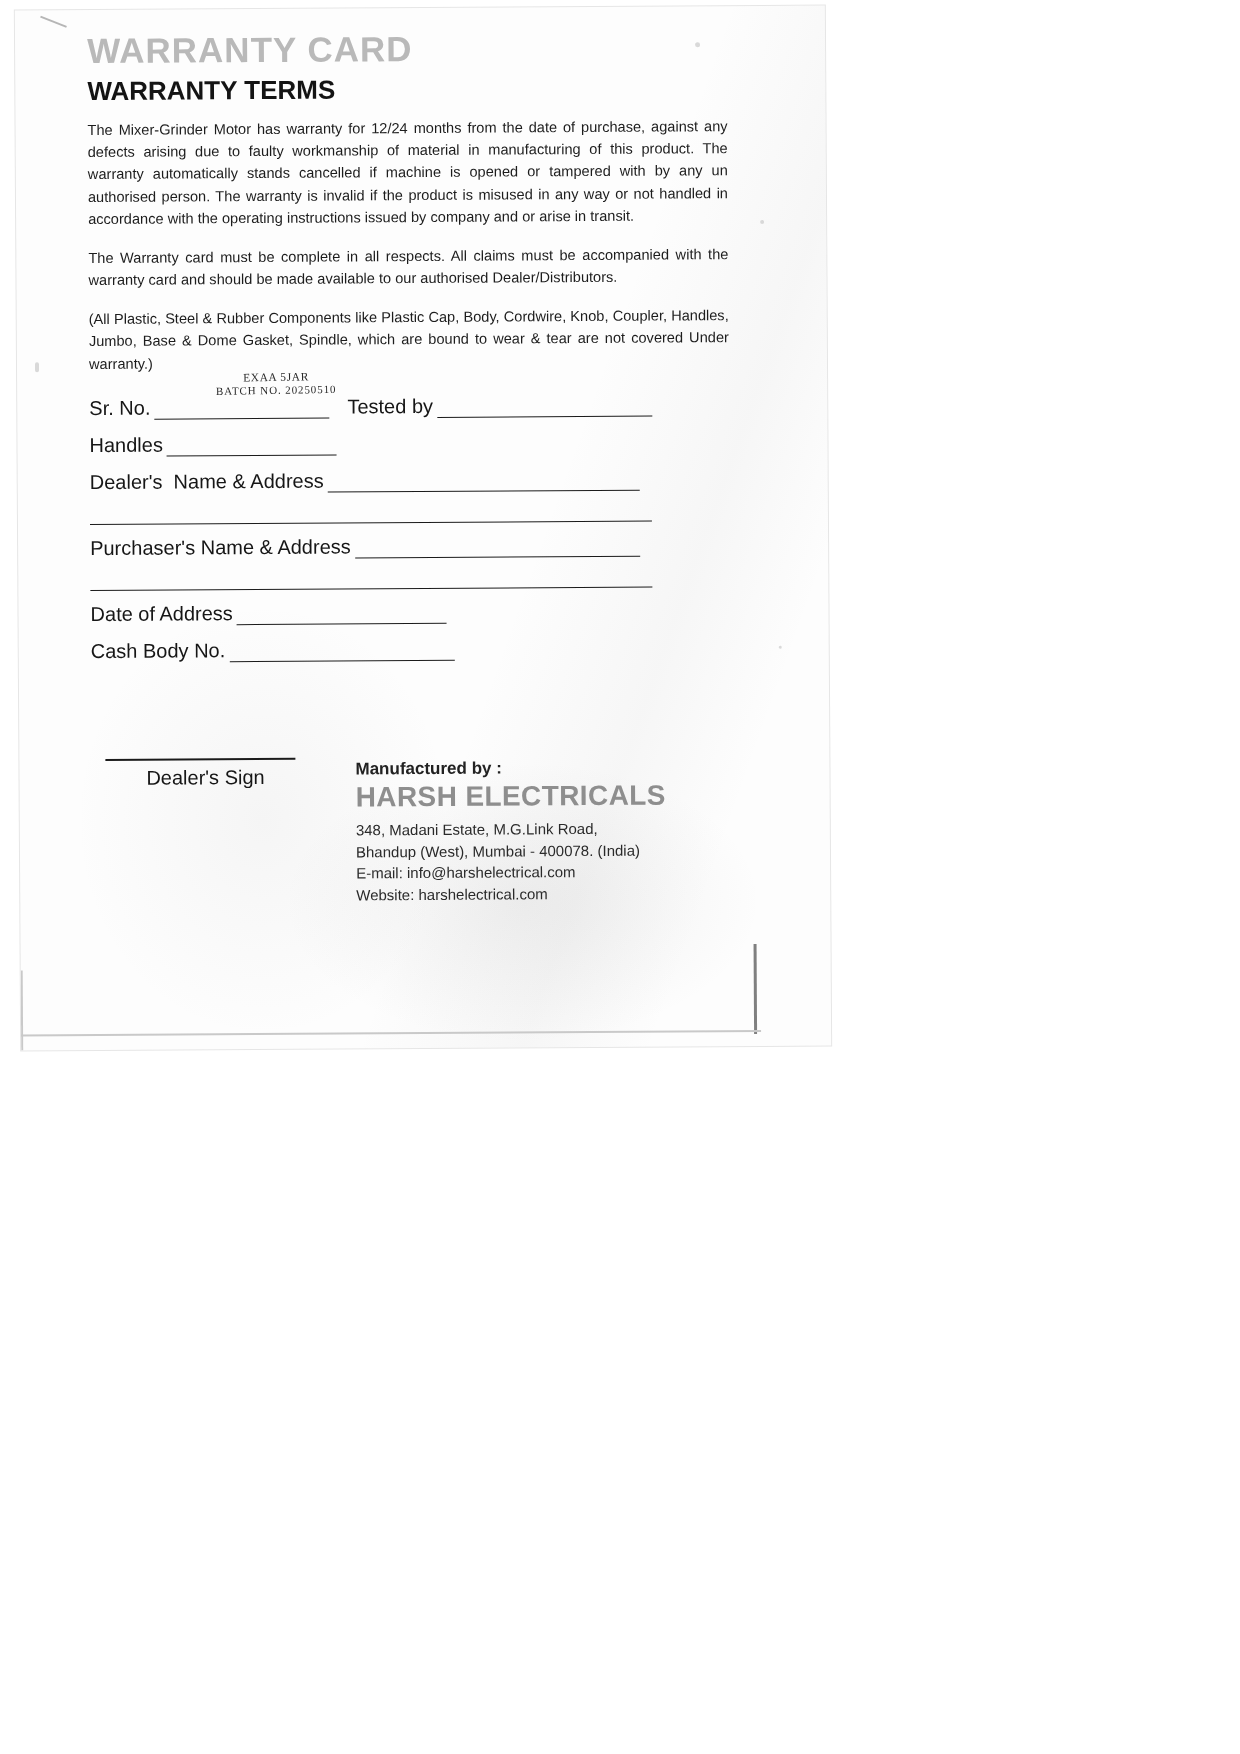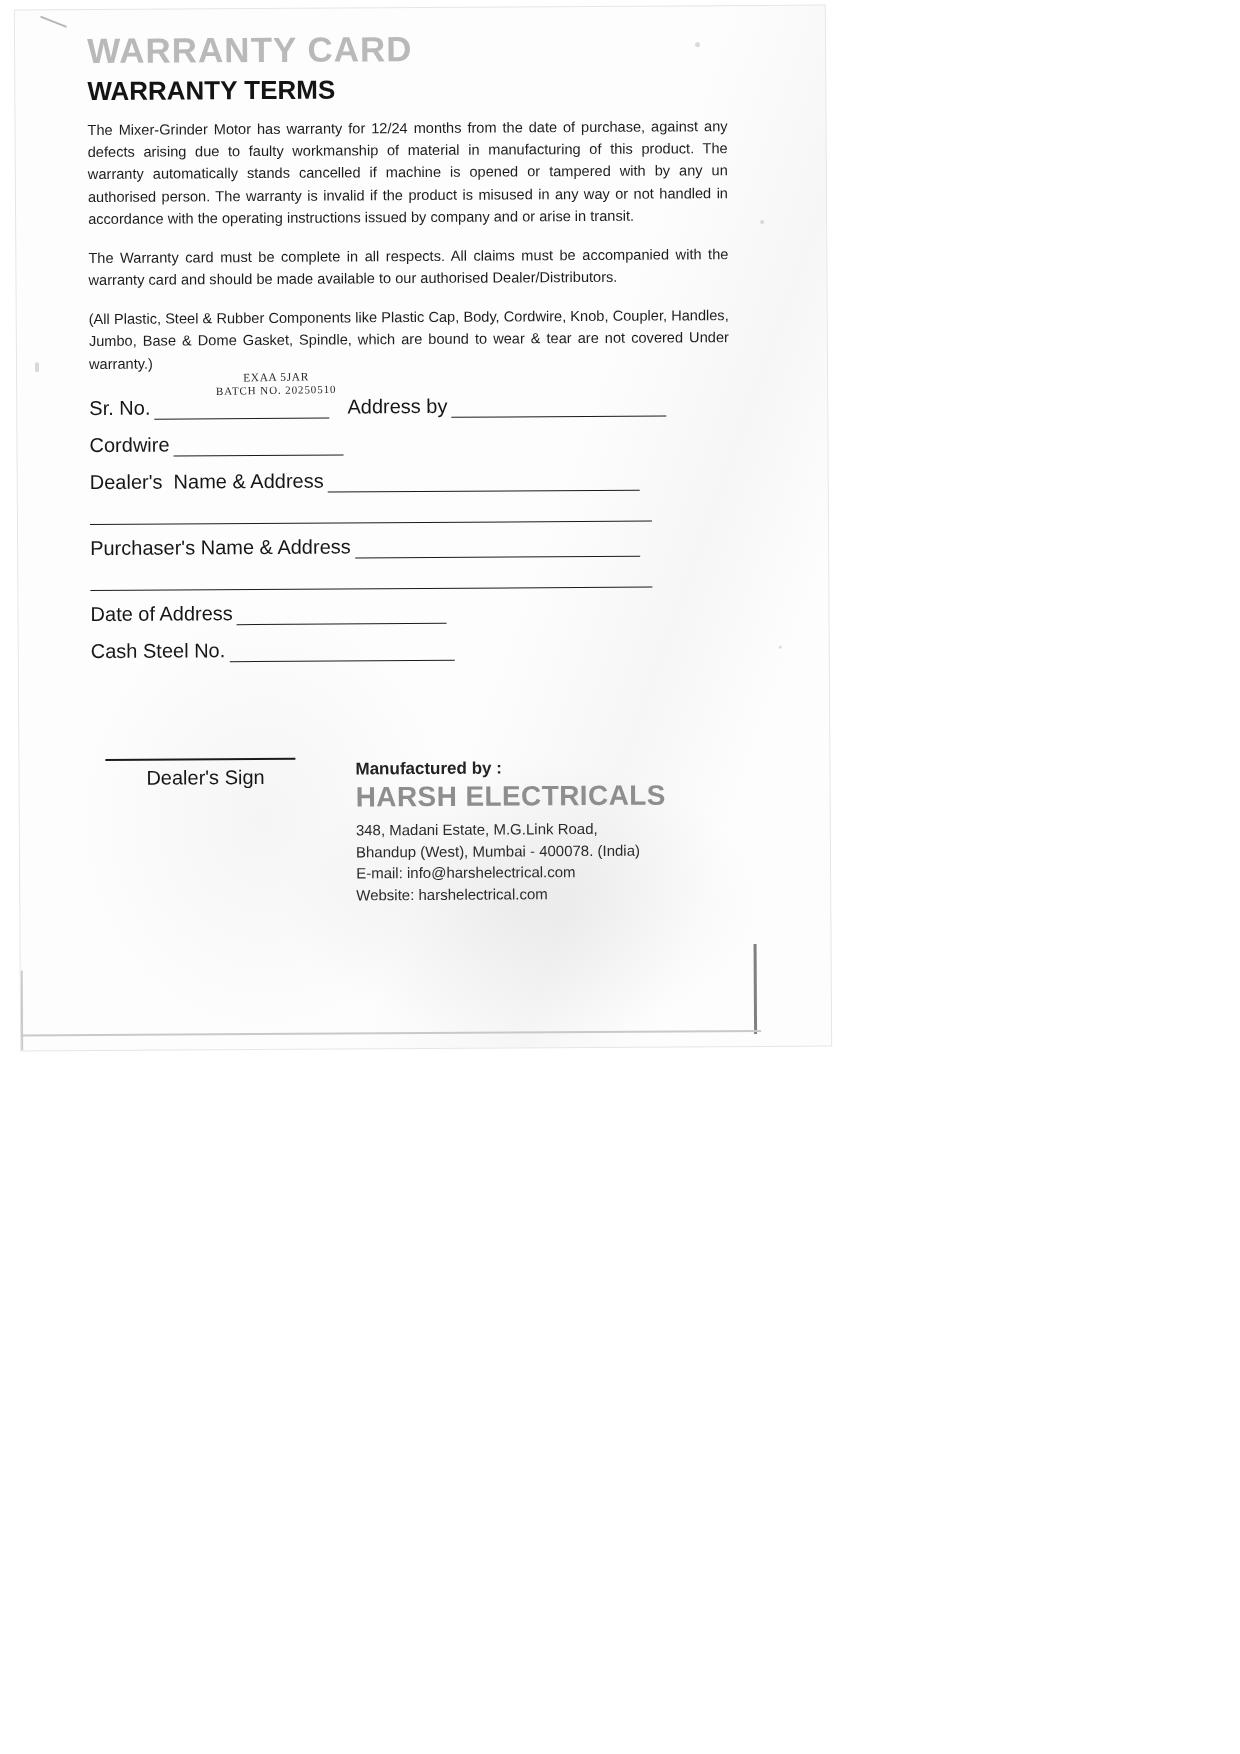--- a/index.html
+++ b/index.html
@@ -231,26 +231,26 @@
     <div class="form-area">
 
       <div class="form-row">
         <div class="stamp">
           <div class="stamp-code">EXAA 5JAR</div>
           <div class="stamp-batch">BATCH NO. 20250510</div>
         </div>
         <span class="form-label">Sr. No.</span>
         <span class="rule r-sr"></span>
         <span class="gap-between"></span>
-        <span class="form-label">Address by</span>
+        <span class="form-label">Tested by</span>
         <span class="rule r-tested"></span>
       </div>
 
       <div class="form-row">
-        <span class="form-label">Cordwire</span>
+        <span class="form-label">Handles</span>
         <span class="rule r-remarks"></span>
       </div>
 
       <div class="form-row">
         <span class="form-label">Dealer's  Name &amp; Address</span>
         <span class="rule r-dealer"></span>
       </div>
       <div class="rule full"></div>
 
       <div class="form-row">
@@ -258,21 +258,21 @@
         <span class="rule r-purch"></span>
       </div>
       <div class="rule full"></div>
 
       <div class="form-row">
         <span class="form-label">Date of Address</span>
         <span class="rule r-date"></span>
       </div>
 
       <div class="form-row">
-        <span class="form-label">Cash Steel No.</span>
+        <span class="form-label">Cash Body No.</span>
         <span class="rule r-memo"></span>
       </div>
 
     </div>
 
     <div class="bottom-block">
       <div class="sign-col">
         <div class="sign-rule"></div>
         <div class="sign-label">Dealer's Sign</div>
       </div>

